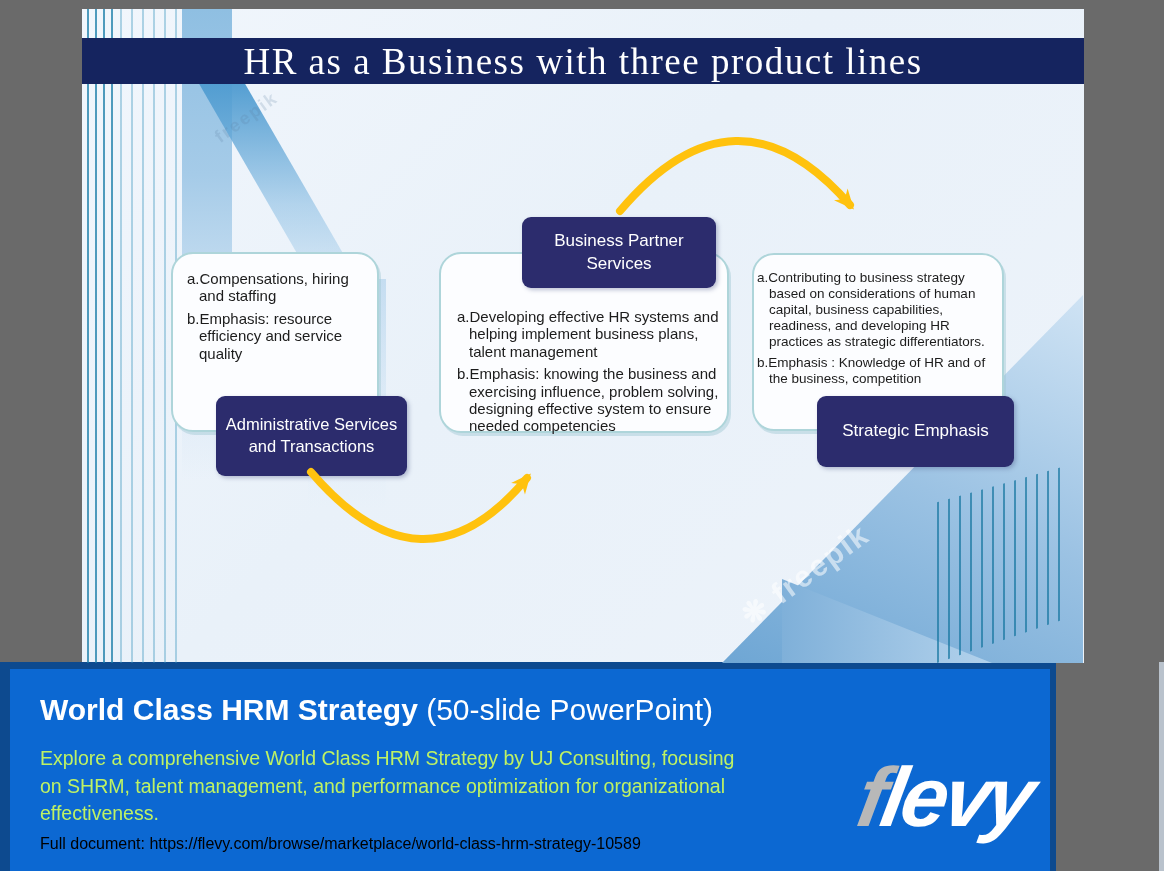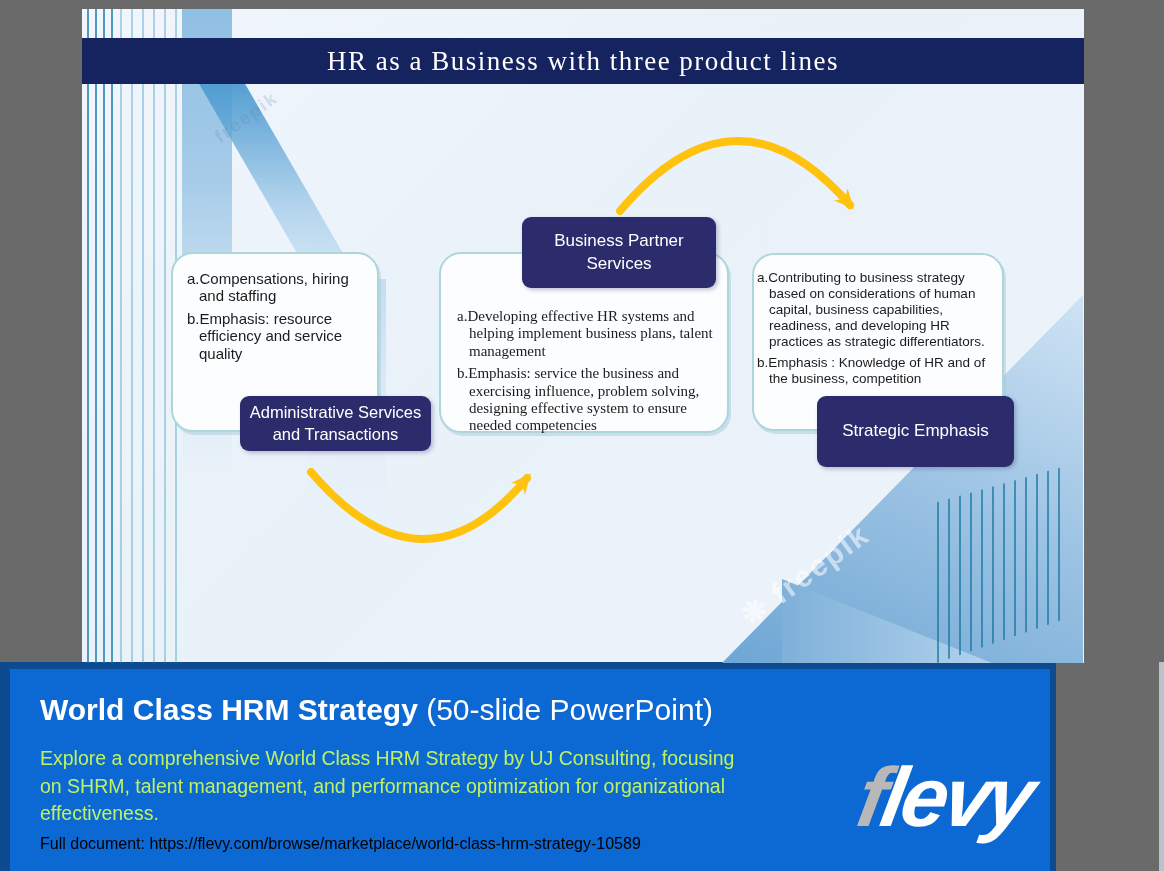--- a/index.html
+++ b/index.html
@@ -64,45 +64,45 @@
   }
   .wm-small { left:128px; top:98px; font-size:18px; color:rgba(90,125,160,0.20); }
   .wm-large { left:648px; top:548px; font-size:30px; color:rgba(255,255,255,0.55); }
   .titlebar {
     position:absolute; left:0; top:29px; width:100%; height:46px;
     background:#15245f; z-index:3;
     display:flex; align-items:center; justify-content:center;
   }
   .titlebar span {
     color:#ffffff; font-family:"Liberation Serif", serif;
-    font-size:27px; letter-spacing:1.5px;
+    font-size:37px; letter-spacing:1.5px;
   }
   
   .rbox {
     position:absolute; background:#fcfdff;
     border:2px solid #aed5da; border-radius:22px;
     box-shadow:2px 3px 0 rgba(160,200,210,0.45);
     z-index:3; color:#1c1c1c;
   }
   .box-left  { left:89px;  top:243px; width:208px; height:180px; padding:16px 13px 0 14px; }
-  .box-mid   { left:357px; top:243px; width:290px; height:181px; padding:54px 6px 0 16px;font-family:Liberation Serif, serif; }
+  .box-mid   { left:357px; top:243px; width:290px; height:181px; padding:54px 6px 0 16px; }
   .box-right { left:670px; top:244px; width:252px; height:178px; padding:15px 10px 0 3px; }
   .box-left  .pt, .box-mid .pt { font-size:15px; line-height:1.16; }
   .box-right .pt { font-size:13.5px; line-height:1.18; }
   .pt { padding-left:12px; text-indent:-12px; margin-bottom:5px; }
   
   .navlabel {
     position:absolute; background:#2c2c6d; border-radius:9px;
     color:#ffffff; text-align:center; z-index:4;
     display:flex; align-items:center; justify-content:center;
     font-size:16.5px; line-height:1.32;
     box-shadow:2px 2px 4px rgba(70,80,130,0.35);
     padding:12px 8px;
   }
-  .label-admin { left:134px; top:387px; width:191px; height:55px;margin-left:24px; }
+  .label-admin { left:134px; top:387px; width:191px; height:80px; }
   .label-bp    { left:440px; top:208px; width:194px; height:71px; font-size:17px; }
   .label-sp    { left:735px; top:387px; width:197px; height:71px; font-size:17px; }
   .arrows { position:absolute; left:0; top:0; width:1002px; height:654px; z-index:5; pointer-events:none; }
   
   .footer {
     position:absolute; left:0; top:662px; width:1056px; height:209px;
     background:#0d4a8f;
   }
   .footer-inner {
     position:absolute; left:10px; top:7px; right:6px; bottom:0;
@@ -158,21 +158,21 @@
     <div class="rbox box-left">
       <div class="pt">a.Compensations, hiring and staffing</div>
       <div class="pt">b.Emphasis: resource efficiency and service quality</div>
     </div>
     <div class="navlabel label-admin">
       <span>Administrative Services and Transactions</span>
     </div>
 
     <div class="rbox box-mid">
       <div class="pt">a.Developing effective HR systems and helping implement business plans, talent management</div>
-      <div class="pt">b.Emphasis: service the business and exercising influence, problem solving, designing effective system to ensure needed competencies</div>
+      <div class="pt">b.Emphasis: knowing the business and exercising influence, problem solving, designing effective system to ensure needed competencies</div>
     </div>
     <div class="navlabel label-bp">
       <span>Business Partner Services</span>
     </div>
 
     <div class="rbox box-right">
       <div class="pt">a.Contributing to business strategy based on considerations of human capital, business capabilities, readiness, and developing HR practices as strategic differentiators.</div>
       <div class="pt">b.Emphasis : Knowledge of HR and of the business, competition</div>
     </div>
     <div class="navlabel label-sp">

